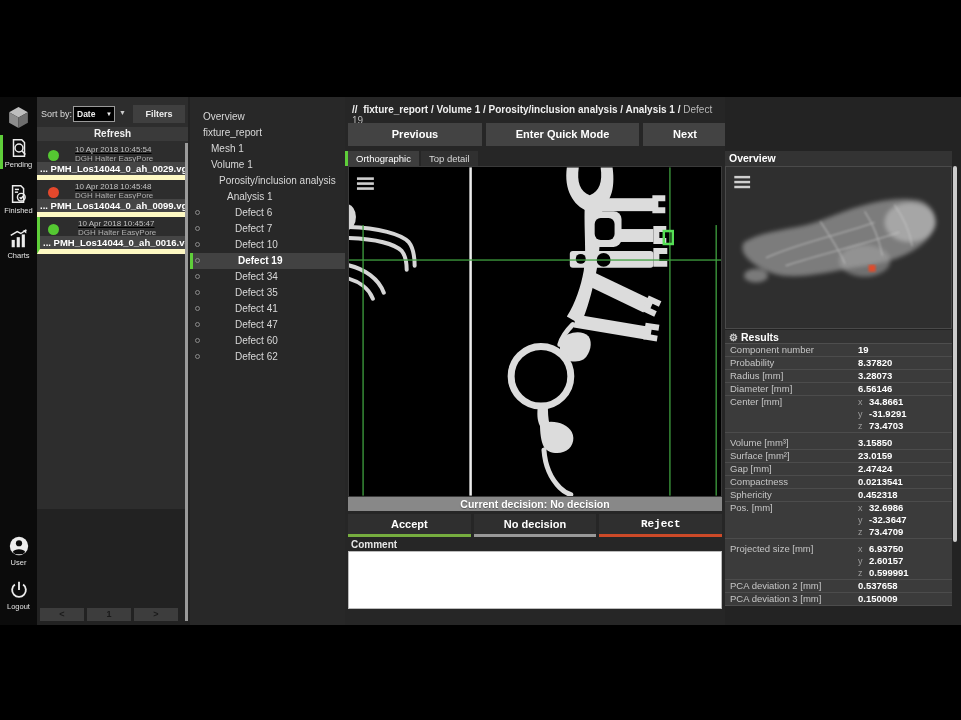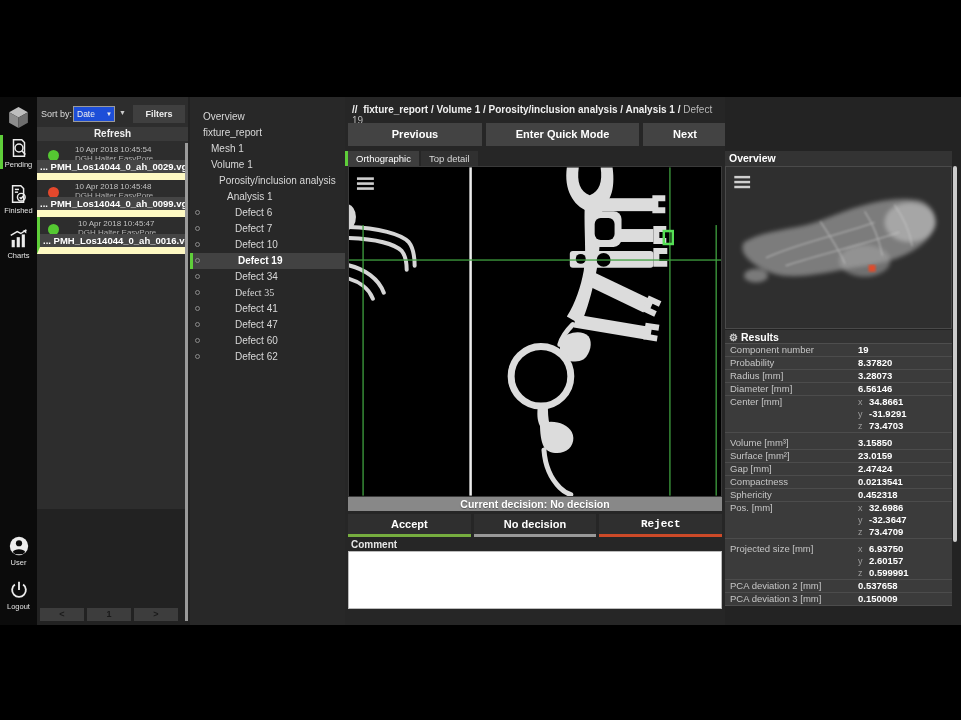--- a/index.html
+++ b/index.html
@@ -12,30 +12,30 @@
   .logo { position:absolute; left:6px; top:8px; width:25px; height:25px; }
   .nav-item { position:absolute; left:0; width:37px; text-align:center; }
   .nav-item svg { width:22px; height:22px; display:block; margin:0 auto; }
   .nav-label { font-size:7.5px; color:#e2e2e2; display:block; margin-top:1px; }
   .active-bar { position:absolute; left:0; top:38px; width:3px; height:34px; background:#5fce3a; }
 
   
   .filepanel { position:absolute; left:37px; top:0; width:151px; height:412px; background:#2d2d2d; }
   .sort-row { position:absolute; left:0; top:8px; width:151px; height:20px; }
   .sort-label { position:absolute; left:4px; top:4px; font-size:9px; color:#ddd; }
-  .sort-select { position:absolute; left:36px; top:1px; width:42px; height:16px; background:#1d4ed8;
-                 border:1px solid #9a9a9a; color:#eee; font-size:8.5px; line-height:14px; padding-left:3px; }
+  .sort-select { position:absolute; left:36px; top:1px; width:42px; height:16px; background:#000000;
+                 border:1px solid #9a9a9a; color:#eee; font-size:8.5px; line-height:14px; padding-left:3px;font-weight:bold; }
   .sort-select .dd { float:right; margin-right:2px; font-size:6px; color:#eee; }
   .sort-dir { position:absolute; left:82px; top:4px; font-size:7px; color:#ccc; }
   .filters-btn { position:absolute; left:96px; top:0; width:52px; height:18px; background:#3f3f3f;
                  color:#eee; font-size:9px; font-weight:bold; text-align:center; line-height:18px; }
   .refresh-btn { position:absolute; left:0; top:30px; width:151px; height:14px; background:#3a3a3a;
                  color:#f0f0f0; font-size:10px; font-weight:bold; text-align:center; line-height:14px; }
   .file-list { position:absolute; left:0; top:46px; width:151px; }
-  .file-item { position:relative; height:37px; background:#2d2d2d; border-bottom:7px solid #fef9c3; }
+  .file-item { position:relative; height:37px; background:#2d2d2d; border-bottom:5px solid #fef9c3;text-decoration:underline; }
   .file-item.selected { border-left:3px solid #5fce3a; }
   .file-dot { position:absolute; left:11px; top:7px; width:11px; height:11px; border-radius:50%; }
   .file-item.selected .file-dot { left:8px; }
   .file-meta { padding:2px 0 0 38px; text-align:left; }
   .file-date { font-size:8px; color:#c0c0c0; }
   .file-source { font-size:8px; color:#b0b0b0; }
   .file-name { position:absolute; left:0; bottom:0; width:100%; height:13px; background:#454545;
                color:#fff; font-size:9.5px; font-weight:bold; line-height:13px; padding-left:3px;
                white-space:nowrap; overflow:hidden; }
   .file-scroll { position:absolute; left:148px; top:46px; width:3px; height:478px; background:#9a9a9a; }
@@ -256,21 +256,21 @@
   <div class="tree-row selected" style="padding-left: 45px;">
     <span class="tree-bullet"></span>
     <span class="tree-label">Defect 19</span>
   </div>
 
   <div class="tree-row" style="padding-left: 45px;">
     <span class="tree-bullet"></span>
     <span class="tree-label">Defect 34</span>
   </div>
 
-  <div class="tree-row" style="padding-left: 45px; font-family: Liberation Serif, serif;">
+  <div class="tree-row" style="padding-left: 45px;">
     <span class="tree-bullet"></span>
     <span class="tree-label">Defect 35</span>
   </div>
 
   <div class="tree-row" style="padding-left: 45px;">
     <span class="tree-bullet"></span>
     <span class="tree-label">Defect 41</span>
   </div>
 
   <div class="tree-row" style="padding-left: 45px;">

